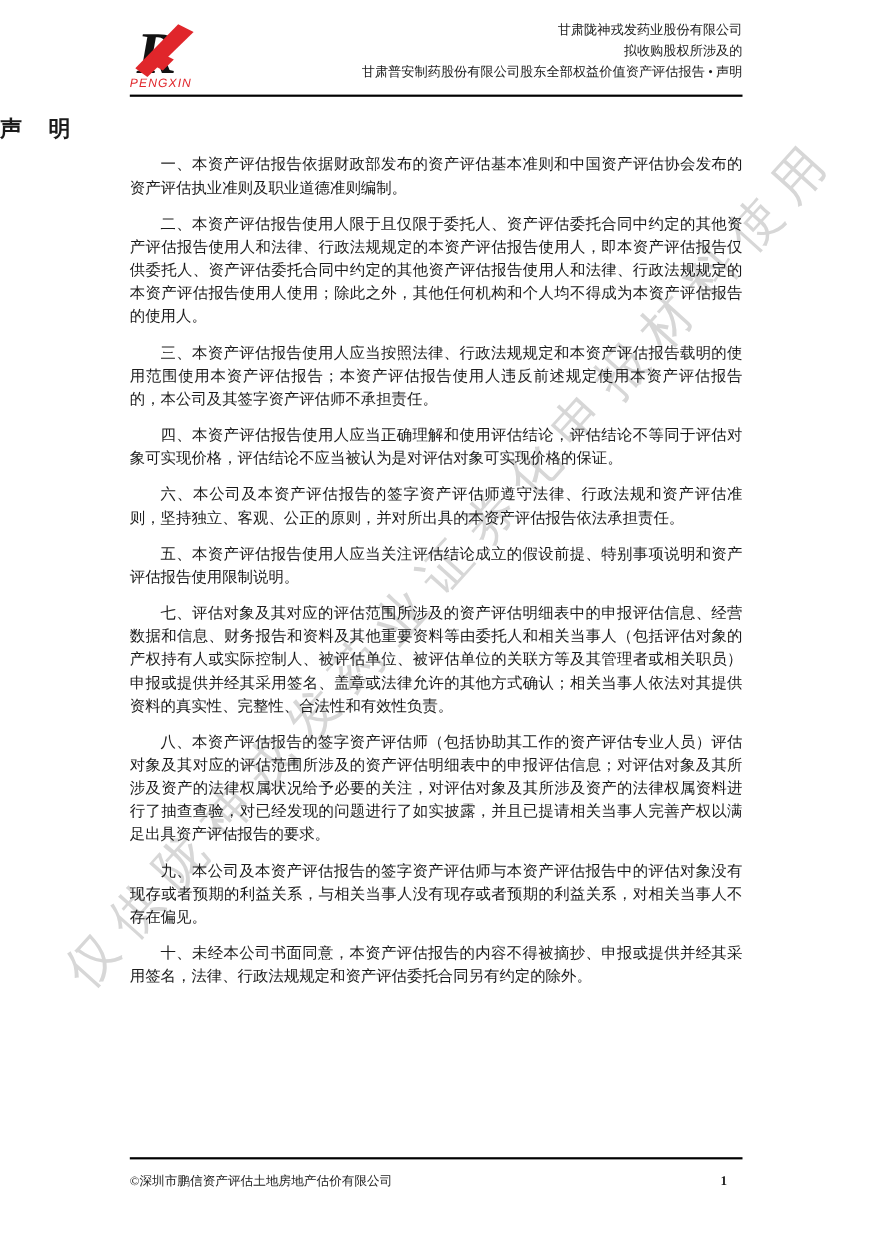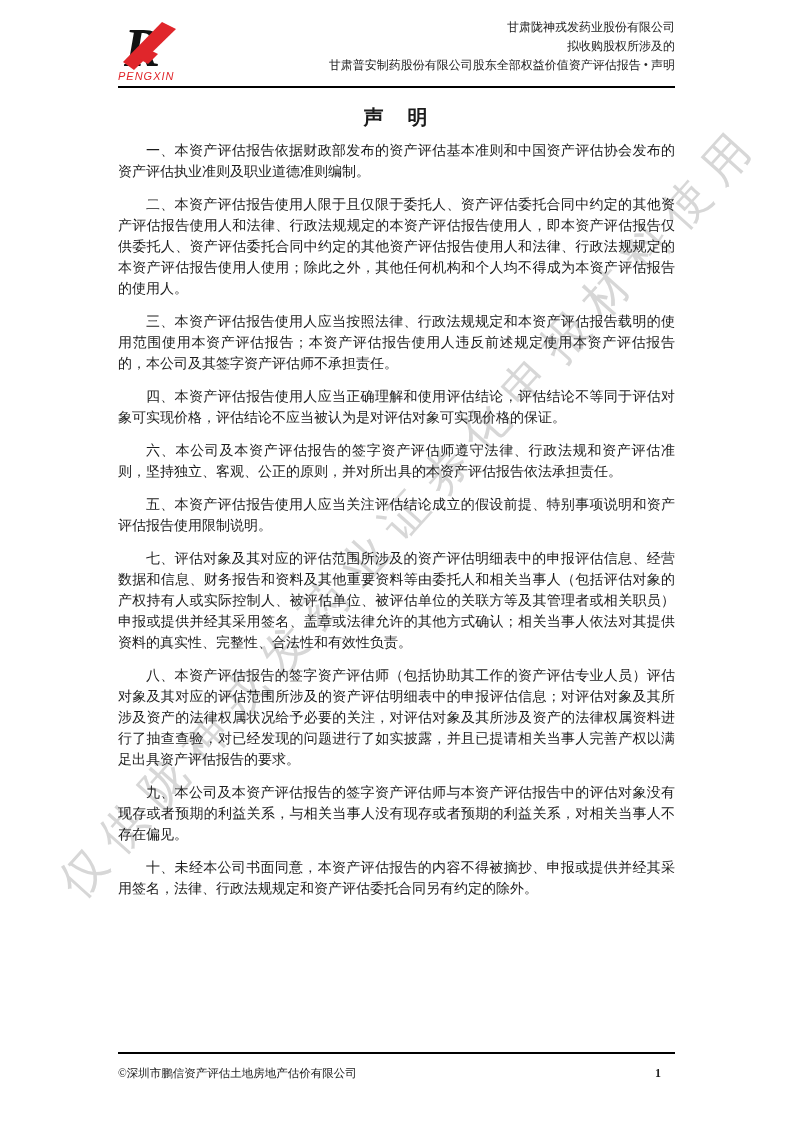--- a/index.html
+++ b/index.html
@@ -44,21 +44,20 @@
     line-height:19px;
     color:#222222;
   }
   .rule{
     position:absolute;left:118px;width:557px;top:86px;
     border-top:2px solid #000000;z-index:2;
   }
   
   .doc-title{
     position:absolute;left:0;width:793px;top:104px;
-    text-align:center;
     font-size:20px;font-weight:bold;
     letter-spacing:2px;
     z-index:2;
   }
   .content{
     position:absolute;left:118px;width:557px;top:140px;
     z-index:2;
   }
   .content p{
     margin:0 0 12px 0;

